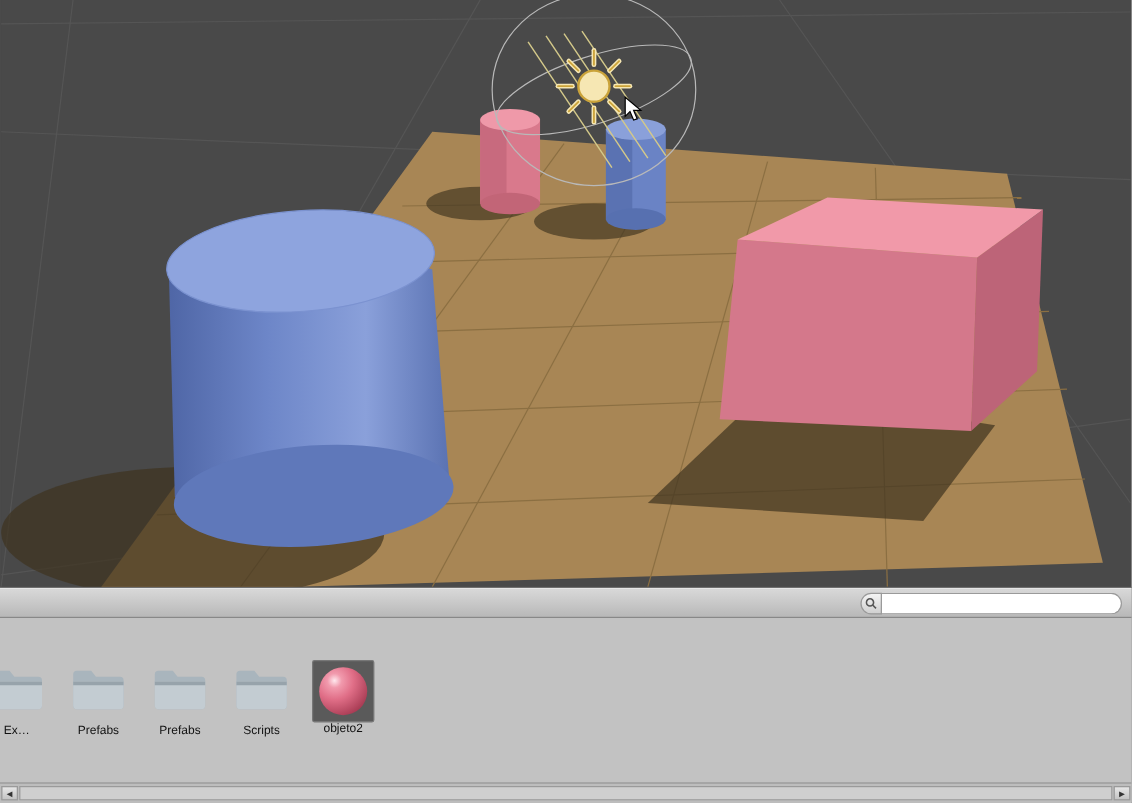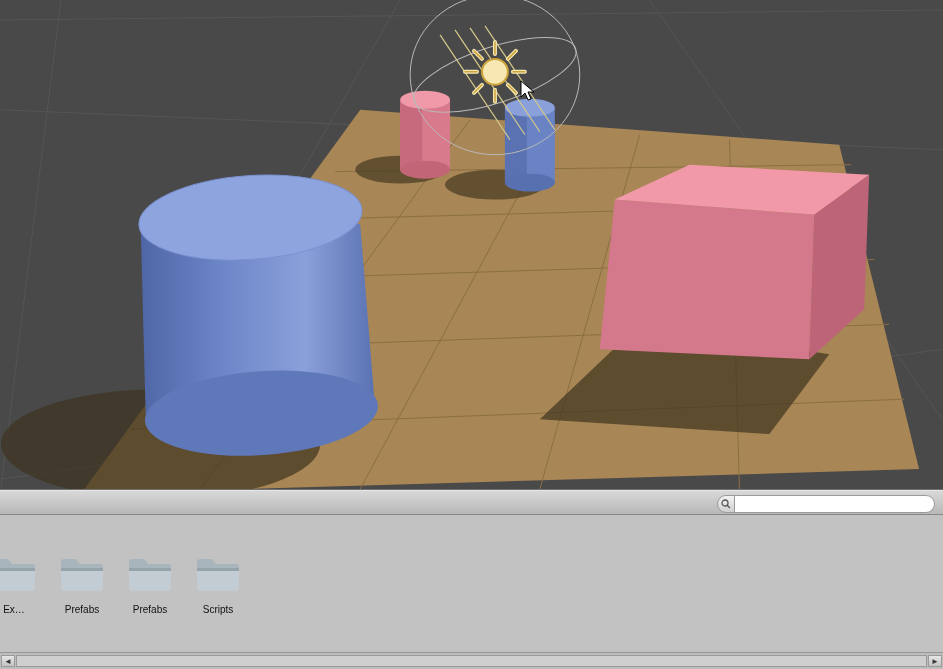--- a/index.html
+++ b/index.html
@@ -199,20 +199,26 @@
             <svg class="folder-svg" viewBox="0 0 48 40">
               <path d="M3 10 L3 34 Q3 37 6 37 L42 37 Q45 37 45 34 L45 13 Q45 10 42 10 L22 10 L18 5 L6 5 Q3 5 3 8 Z" fill="#a9b5bd"></path>
               <path d="M3 14 L45 14 L45 34 Q45 37 42 37 L6 37 Q3 37 3 34 Z" fill="#c3ccd2"></path>
               <path d="M3 14 L45 14 L45 17 L3 17 Z" fill="#97a3ab"></path>
             </svg>
           </div>
         <div class="label">Scripts</div>
       </div>
 
 
+      <div class="proj-item">
+        <div class="mat-thumb">
+            <div class="mat-sphere mat-pink"></div>
+          </div>
+        <div class="label">objeto2</div>
+      </div>
 
 
     </div>
 
     <div class="bottom-scrollbar">
       <div class="btn left">◄</div>
       <div class="track"></div>
       <div class="btn right">►</div>
     </div>
   </div>

